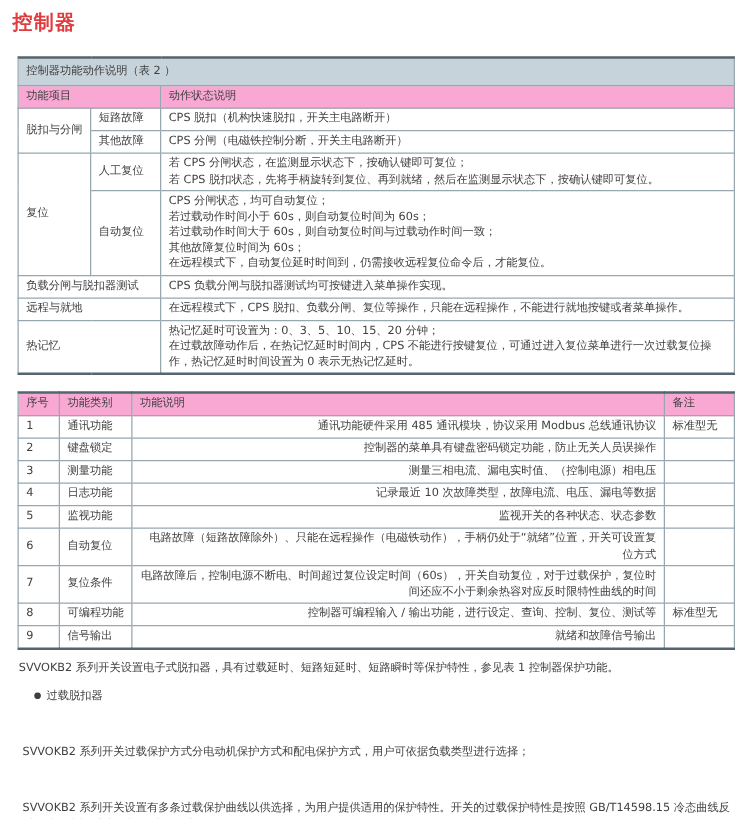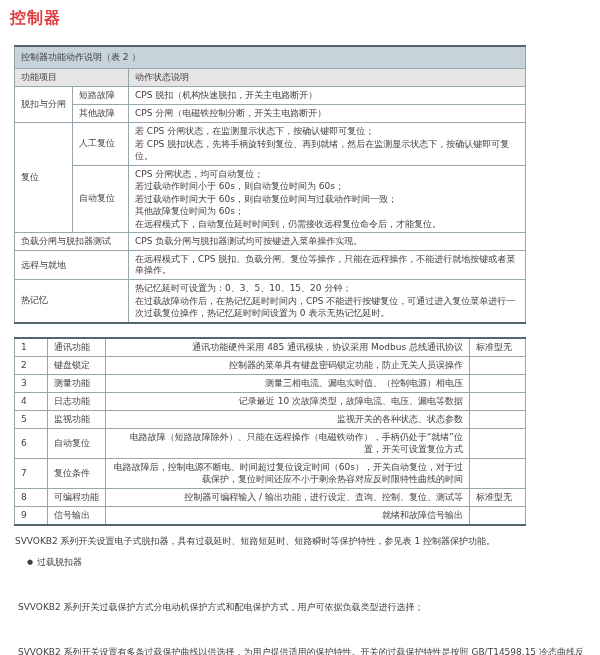--- a/index.html
+++ b/index.html
@@ -2,28 +2,28 @@
 <html><head>
 <meta charset="utf-8">
 <style>
   * { margin:0; padding:0; box-sizing:border-box; }
   html,body { width:600px; height:655px; background:#ffffff; overflow:hidden;
     font-family:"DejaVu Sans","Liberation Sans",sans-serif; color:#3f3f3f; font-size:9px; }
   .page { padding-top:6px; }
   .page-title { color:#e03b3e; font-size:16px; font-weight:bold; margin:2px 0 0 10px; letter-spacing:1px; }
   .sec-title { color:#e03b3e; font-size:11px; font-weight:bold; margin:26px 0 0 12px; letter-spacing:1px; }
 
-  table { border-collapse:collapse; table-layout:fixed; width:512px; margin:16px 12px 0 14px;
+  table { border-collapse:collapse; table-layout:fixed; width:574px; margin:16px 12px 0 14px;
     border-top:2px solid #55656e; border-bottom:2px solid #55656e;
     border-left:1px solid #8fa1aa; border-right:1px solid #8fa1aa; }
   table.t3 { margin-top:13px; }
   td { border:1px solid #96a7b0; padding:3px 6px; vertical-align:middle; text-align:left;
     line-height:11px; word-break:break-all; }
   tr.caption-row td { background:#c6d3da; padding:5px 6px; }
-  tr.head-row td { background:#e5e5e5; }
+  tr.head-row td { background:#f9a8d4;font-family:Liberation Mono, monospace; }
   td.multi { white-space:pre-line; line-height:12.5px; padding:2px 6px; }
   td.wrap { line-height:12.5px; padding:2px 6px;text-align:right; }
 
   .para { margin:7px 0 0 15px; width:568px; line-height:13px; }
   .para.first { margin-top:9px; }
   .bullet-line { margin:8px 0 0 27px; line-height:13px; }
   .bullet-line .bullet { color:#3f3f3f; margin-right:4px; font-size:7px; vertical-align:1px; }
   .sub { margin-left:18px; width:566px;margin-top:32px; }
 </style>
 </head>
@@ -87,20 +87,26 @@
     </table>
 
   <table class="t3">
     <colgroup>
         <col style="width:33px">
         <col style="width:58px">
         <col>
         <col style="width:56px">
       </colgroup>
     <tbody>
+    <tr class="head-row">
+      <td>序号</td>
+      <td>功能类别</td>
+      <td>功能说明</td>
+      <td>备注</td>
+    </tr>
     <tr>
       <td>1</td>
       <td>通讯功能</td>
       <td class="wrap">通讯功能硬件采用 485 通讯模块，协议采用 Modbus 总线通讯协议</td>
       <td>标准型无</td>
     </tr>
     <tr>
       <td>2</td>
       <td>键盘锁定</td>
       <td class="wrap">控制器的菜单具有键盘密码锁定功能，防止无关人员误操作</td>

